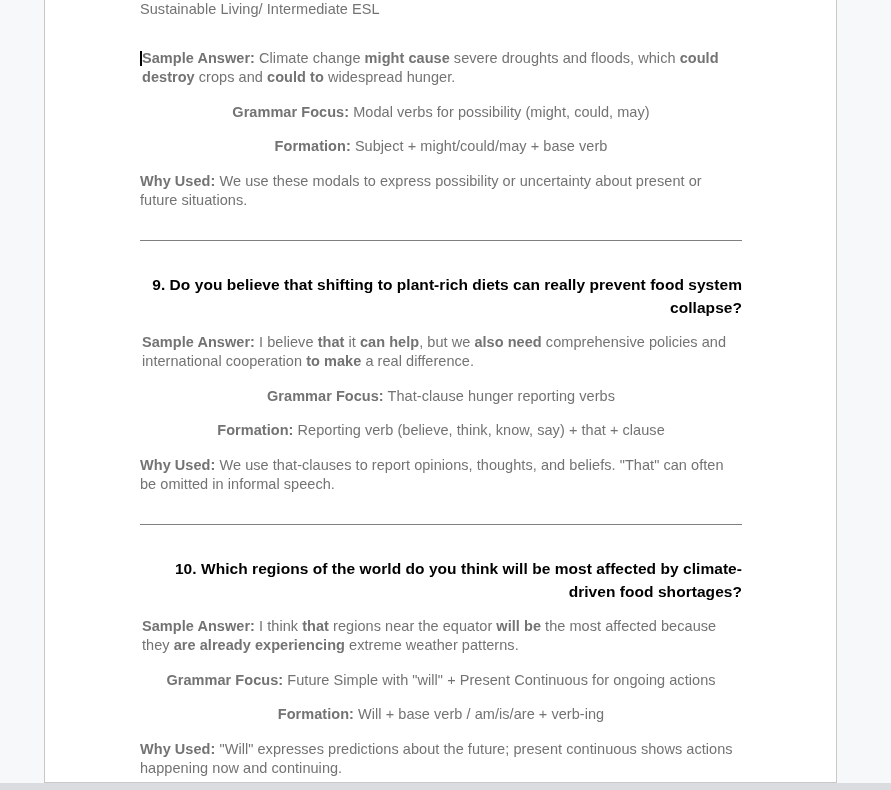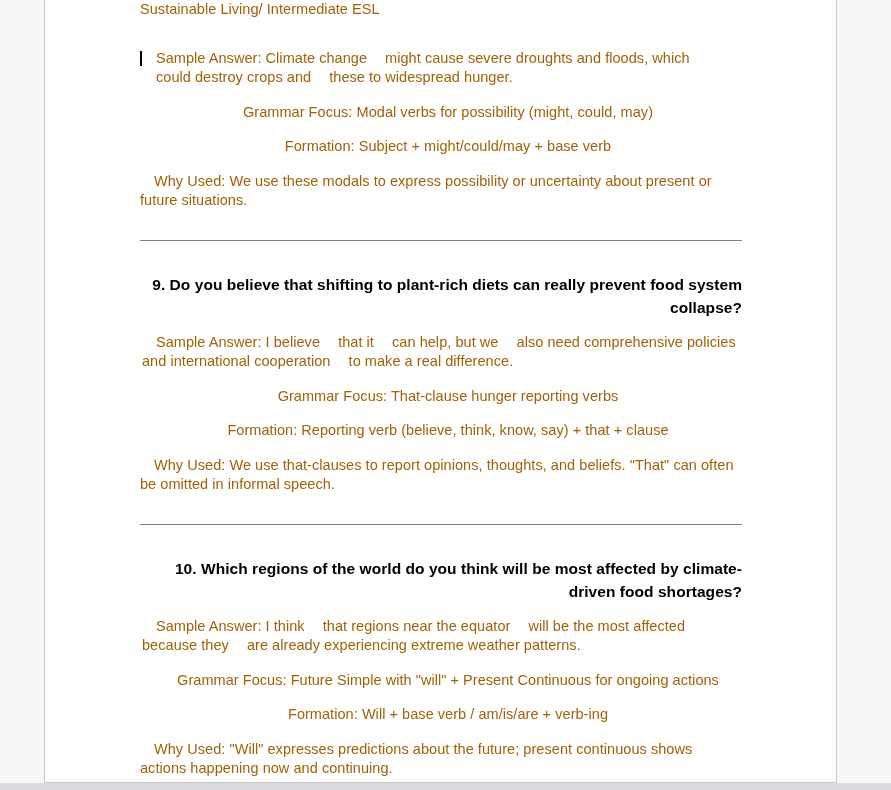--- a/index.html
+++ b/index.html
@@ -56,21 +56,21 @@
   
   .content {
     position: absolute;
     left: 95px;   
     top: 40px;    
     width: 602px; 
   }
 
   .para {
     margin: 0 0 0 0;
-    color: #a16207;
+    color: #737373;
     font-size: 14.5px;
     line-height: 19.5px;
     letter-spacing: 0.05px;
   }
 
   .doc-header {
     margin-bottom: 29px;
   }
 
   .block-sample {
@@ -82,22 +82,21 @@
   .block-line {
     margin-bottom: 15px;
     text-align: center;
   }
 
   .block-why {
     margin-bottom: 0;
   }
 
   b, .b {
-    font-weight: normal;
-    padding-left: 14px;
+    font-weight: bold;
   }
 
   .qheading {
     font-size: 15.5px;
     line-height: 23.5px;
     font-weight: bold;
     color: #000000;
     margin: 0 0 13px 0;
     letter-spacing: 0.05px;
     text-align: right;
@@ -132,21 +131,21 @@
 
   <div class="page">
     <div class="content">
 
       <p class="para doc-header">Sustainable Living/ Intermediate ESL</p>
 
       <div class="section">
         <p class="para block-sample">
           <span class="caret"></span>
           <b>Sample Answer:</b>
-          <span> Climate change <b>might cause</b> severe droughts and floods, which <b>could destroy</b> crops and <b>these to</b> widespread hunger.</span>
+          <span> Climate change <b>might cause</b> severe droughts and floods, which <b>could destroy</b> crops and <b>could to</b> widespread hunger.</span>
         </p>
         <p class="para block-line">
           <b>Grammar Focus:</b>
           <span>Modal verbs for possibility (might, could, may)</span>
         </p>
         <p class="para block-line">
           <b>Formation:</b>
           <span>Subject + might/could/may + base verb</span>
         </p>
         <p class="para block-why">

